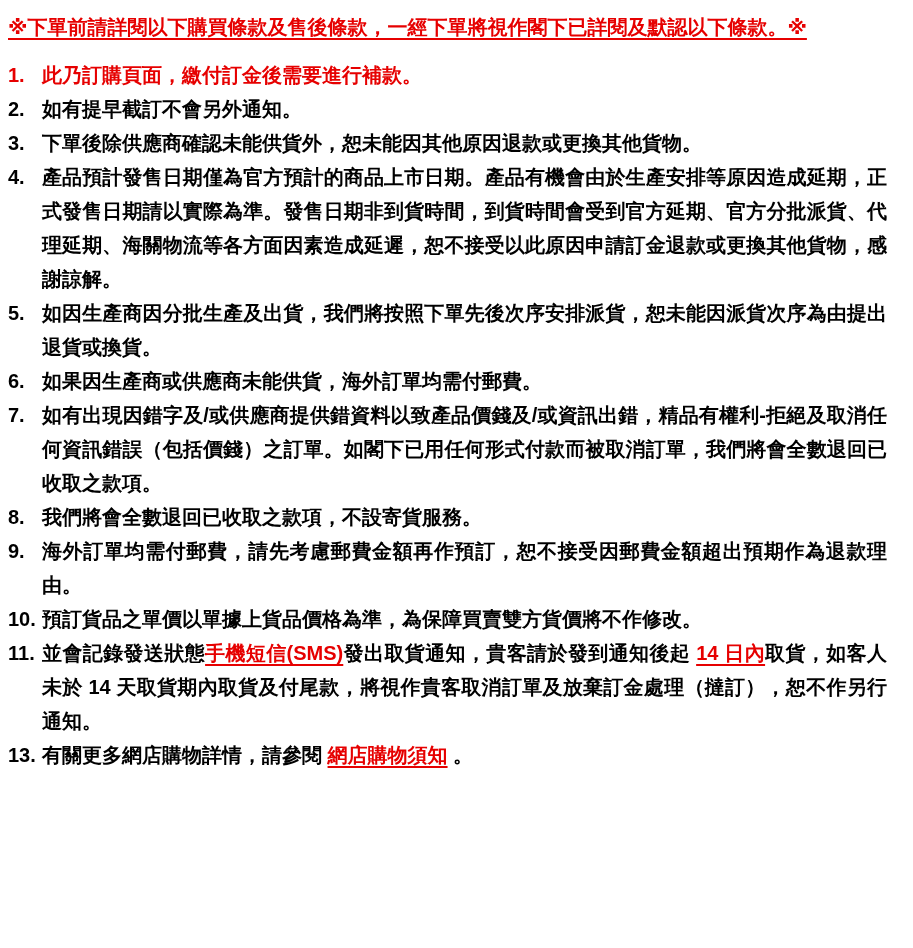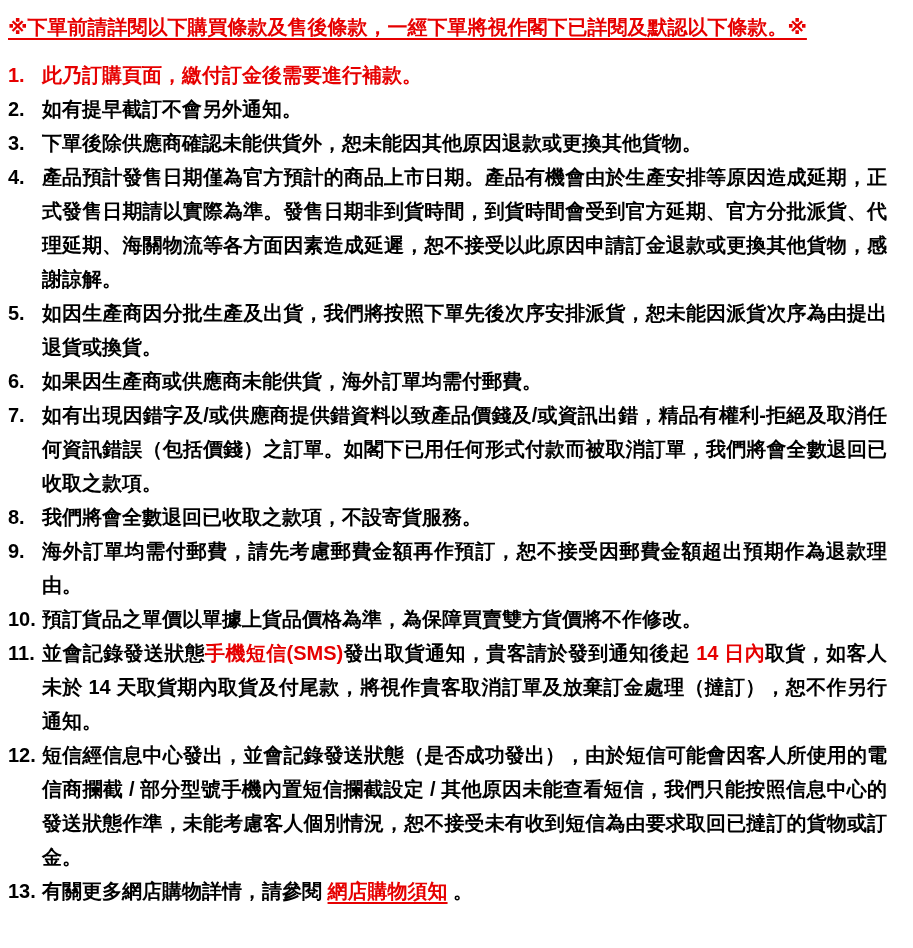--- a/index.html
+++ b/index.html
@@ -32,20 +32,21 @@
     text-decoration-thickness: 2px;
   }
   .terms { margin: 0; padding: 0; list-style: none; }
   .term { display: flex; align-items: flex-start; }
   .term-num { flex: 0 0 34px; white-space: nowrap; }
   .term-text { flex: 1; text-align: justify; }
   .seg.normal { color: var(--ink); }
   .seg.red, .term-num.red { color: var(--red); }
   .seg.em {
     color: var(--red);
+    text-decoration: underline;
     text-underline-offset: 4px;
     text-decoration-thickness: 2px;
     margin-top: 44px;
   }
   a.seg.link {
     color: var(--red);
     text-decoration: underline;
     text-underline-offset: 4px;
     text-decoration-thickness: 2px;
     cursor: pointer;
@@ -108,23 +109,19 @@
   <li class="term">
     <span class="term-num">10.</span>
     <span class="term-text"><span class="seg normal">預訂貨品之單價以單據上貨品價格為準，為保障買賣雙方貨價將不作修改。</span></span>
   </li>
 
   <li class="term">
     <span class="term-num">11.</span>
     <span class="term-text"><span class="seg normal">並會記錄發送狀態</span><span class="seg em">手機短信(SMS)</span><span class="seg normal">發出取貨通知，貴客請於發到通知後起 </span><span class="seg em">14 日內</span><span class="seg normal">取貨，如客人未於 14 天取貨期內取貨及付尾款，將視作貴客取消訂單及放棄訂金處理（撻訂），恕不作另行通知。</span></span>
   </li>
 
-  <li class="term">
-    <span class="term-num">12.</span>
-    <span class="term-text"><span class="seg normal">短信經信息中心發出，並會記錄發送狀態（是否成功發出），由於短信可能會因客人所使用的電信商攔截 / 部分型號手機內置短信攔截設定 / 其他原因未能查看短信，我們只能按照信息中心的發送狀態作準，未能考慮客人個別情況，恕不接受未有收到短信為由要求取回已撻訂的貨物或訂金。</span></span>
-  </li>
 
   <li class="term">
     <span class="term-num">13.</span>
     <span class="term-text"><span class="seg normal">有關更多網店購物詳情，請參閱 </span><a class="seg link" href="#">網店購物須知</a><span class="seg normal"> 。</span></span>
   </li>
 </ol>
 </div>
 
 </body></html>

